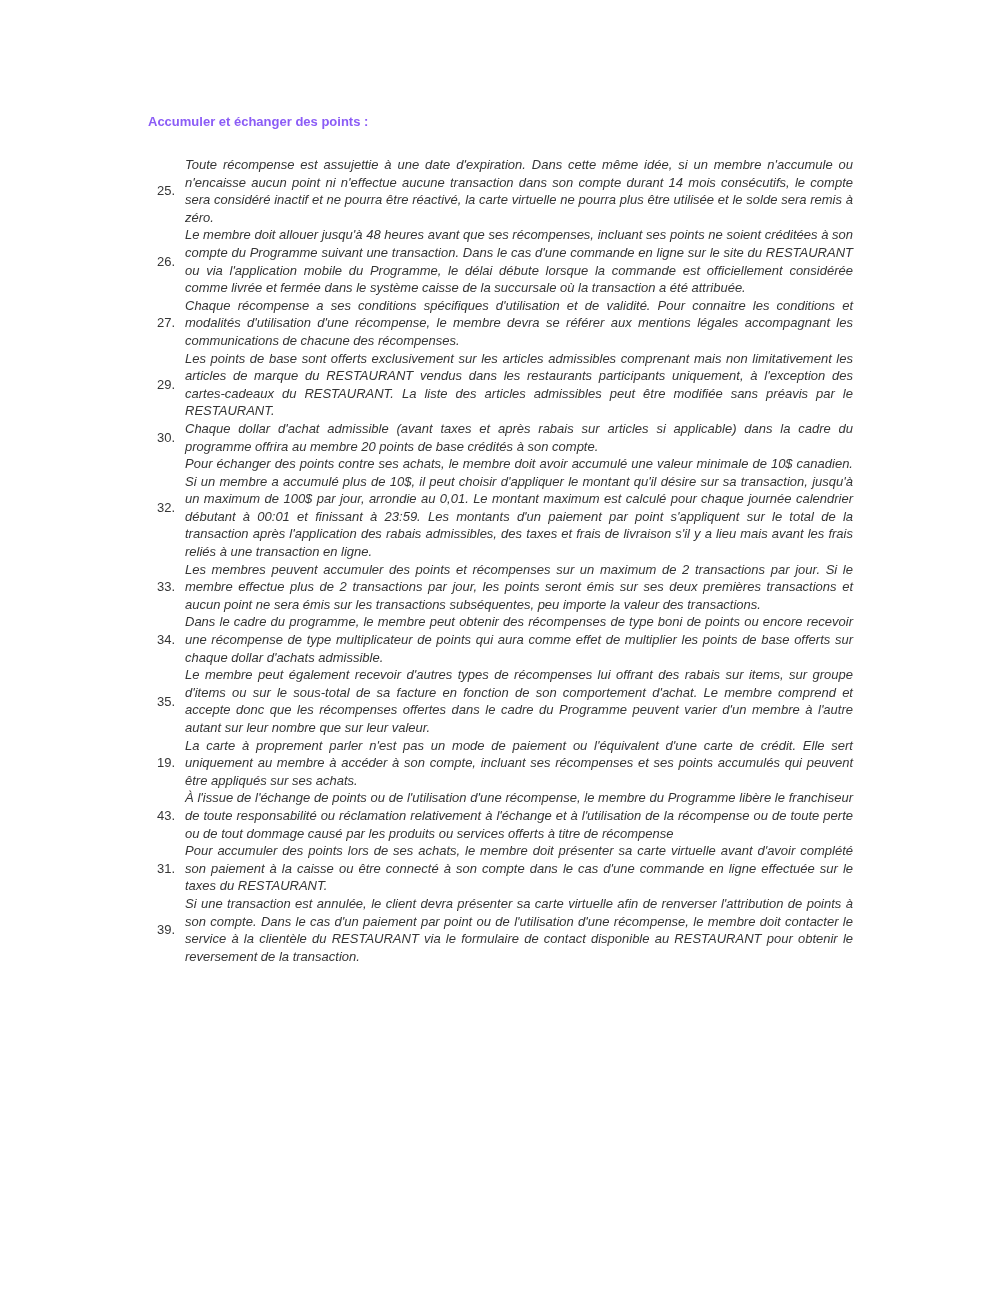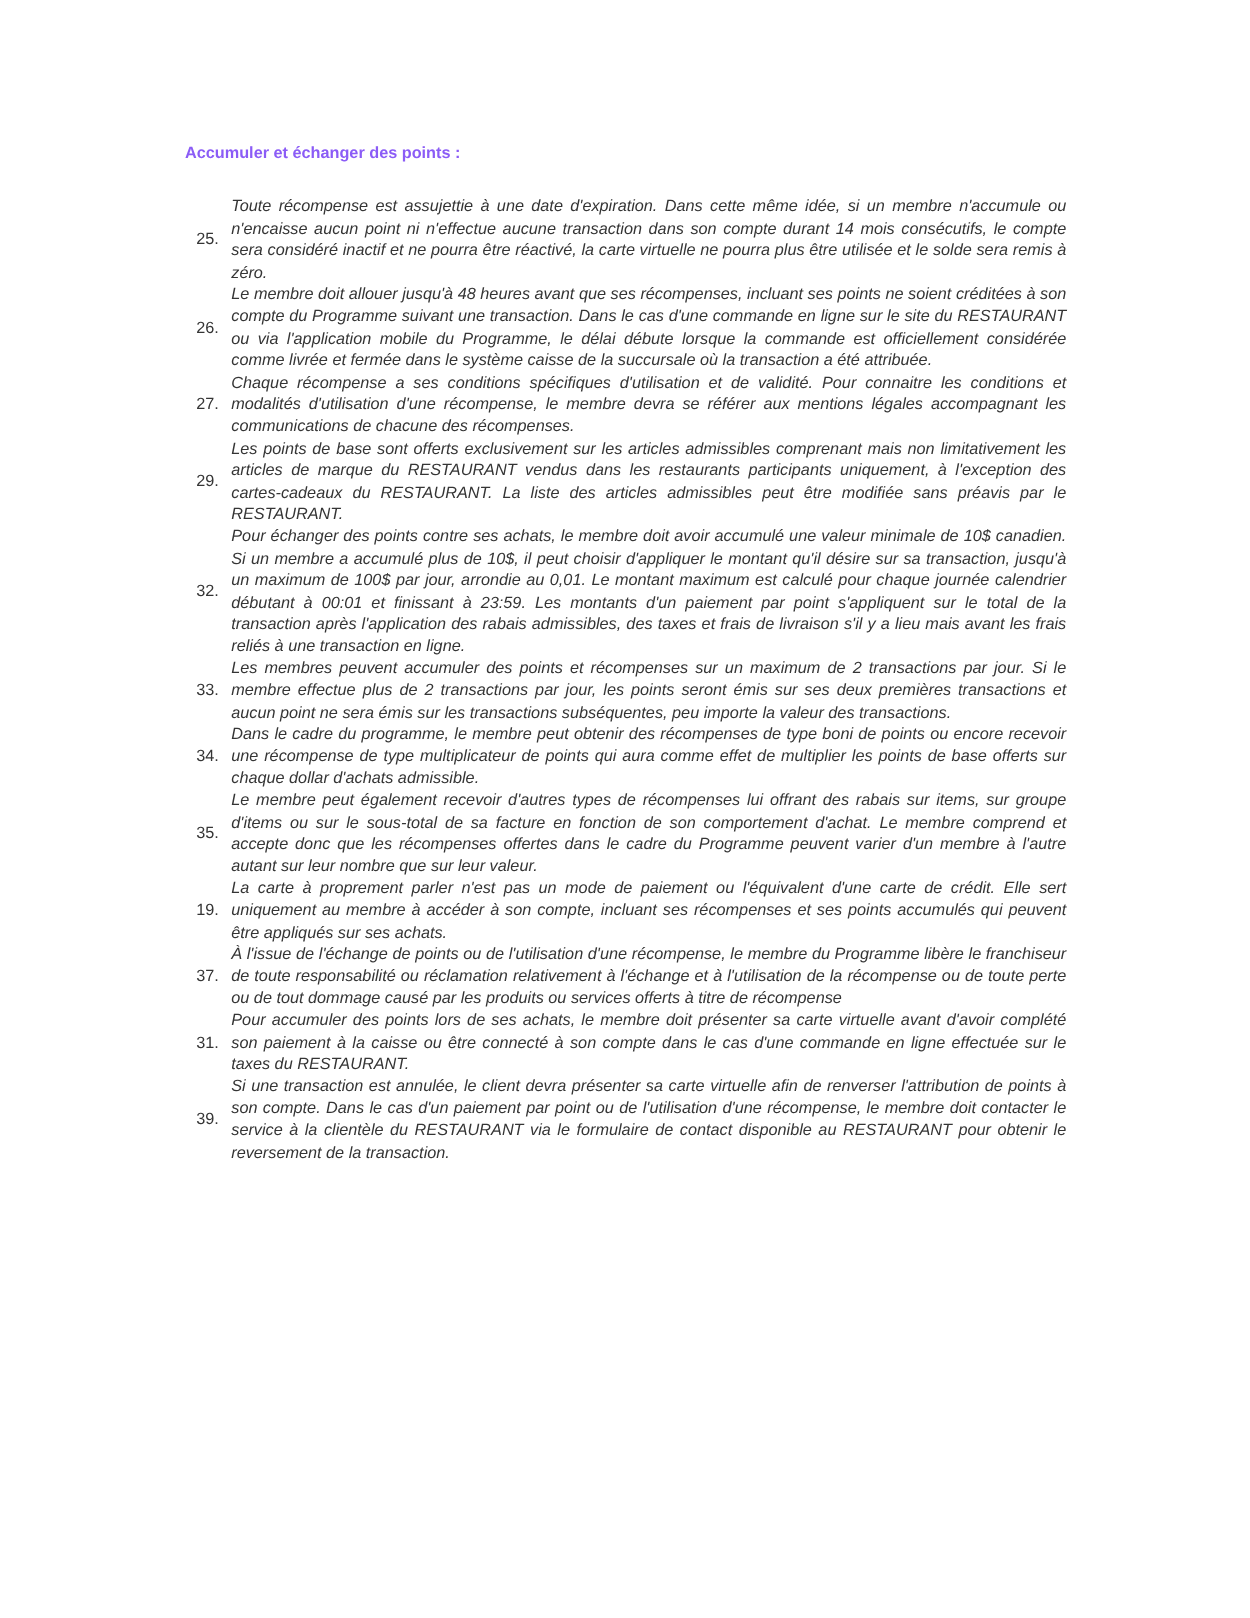--- a/index.html
+++ b/index.html
@@ -60,41 +60,45 @@
       </div>
       <div class="term-item">
         <span class="term-num">27.</span>
         <span class="term-text">Chaque récompense a ses conditions spécifiques d'utilisation et de validité. Pour connaitre les conditions et modalités d'utilisation d'une récompense, le membre devra se référer aux mentions légales accompagnant les communications de chacune des récompenses.</span>
       </div>
       <div class="term-item">
         <span class="term-num">29.</span>
         <span class="term-text">Les points de base sont offerts exclusivement sur les articles admissibles comprenant mais non limitativement les articles de marque du RESTAURANT vendus dans les restaurants participants uniquement, à l'exception des cartes-cadeaux du RESTAURANT. La liste des articles admissibles peut être modifiée sans préavis par le RESTAURANT.</span>
       </div>
       <div class="term-item">
+        <span class="term-num">30.</span>
+        <span class="term-text">Chaque dollar d'achat admissible (avant taxes et après rabais sur articles si applicable) dans la cadre du programme offrira au membre 20 points de base crédités à son compte.</span>
+      </div>
+      <div class="term-item">
         <span class="term-num">32.</span>
         <span class="term-text">Pour échanger des points contre ses achats, le membre doit avoir accumulé une valeur minimale de 10$ canadien. Si un membre a accumulé plus de 10$, il peut choisir d'appliquer le montant qu'il désire sur sa transaction, jusqu'à un maximum de 100$ par jour, arrondie au 0,01. Le montant maximum est calculé pour chaque journée calendrier débutant à 00:01 et finissant à 23:59. Les montants d'un paiement par point s'appliquent sur le total de la transaction après l'application des rabais admissibles, des taxes et frais de livraison s'il y a lieu mais avant les frais reliés à une transaction en ligne.</span>
       </div>
       <div class="term-item">
         <span class="term-num">33.</span>
         <span class="term-text">Les membres peuvent accumuler des points et récompenses sur un maximum de 2 transactions par jour. Si le membre effectue plus de 2 transactions par jour, les points seront émis sur ses deux premières transactions et aucun point ne sera émis sur les transactions subséquentes, peu importe la valeur des transactions.</span>
       </div>
       <div class="term-item">
         <span class="term-num">34.</span>
         <span class="term-text">Dans le cadre du programme, le membre peut obtenir des récompenses de type boni de points ou encore recevoir une récompense de type multiplicateur de points qui aura comme effet de multiplier les points de base offerts sur chaque dollar d'achats admissible.</span>
       </div>
       <div class="term-item">
         <span class="term-num">35.</span>
         <span class="term-text">Le membre peut également recevoir d'autres types de récompenses lui offrant des rabais sur items, sur groupe d'items ou sur le sous-total de sa facture en fonction de son comportement d'achat. Le membre comprend et accepte donc que les récompenses offertes dans le cadre du Programme peuvent varier d'un membre à l'autre autant sur leur nombre que sur leur valeur.</span>
       </div>
       <div class="term-item">
         <span class="term-num">19.</span>
         <span class="term-text">La carte à proprement parler n'est pas un mode de paiement ou l'équivalent d'une carte de crédit. Elle sert uniquement au membre à accéder à son compte, incluant ses récompenses et ses points accumulés qui peuvent être appliqués sur ses achats.</span>
       </div>
       <div class="term-item">
-        <span class="term-num">37.</span>
+        <span class="term-num">43.</span>
         <span class="term-text">À l'issue de l'échange de points ou de l'utilisation d'une récompense, le membre du Programme libère le franchiseur de toute responsabilité ou réclamation relativement à l'échange et à l'utilisation de la récompense ou de toute perte ou de tout dommage causé par les produits ou services offerts à titre de récompense</span>
       </div>
       <div class="term-item">
         <span class="term-num">31.</span>
         <span class="term-text">Pour accumuler des points lors de ses achats, le membre doit présenter sa carte virtuelle avant d'avoir complété son paiement à la caisse ou être connecté à son compte dans le cas d'une commande en ligne effectuée sur le taxes du RESTAURANT.</span>
       </div>
       <div class="term-item">
         <span class="term-num">39.</span>
         <span class="term-text">Si une transaction est annulée, le client devra présenter sa carte virtuelle afin de renverser l'attribution de points à son compte. Dans le cas d'un paiement par point ou de l'utilisation d'une récompense, le membre doit contacter le service à la clientèle du RESTAURANT via le formulaire de contact disponible au RESTAURANT pour obtenir le reversement de la transaction.</span>
       </div>

